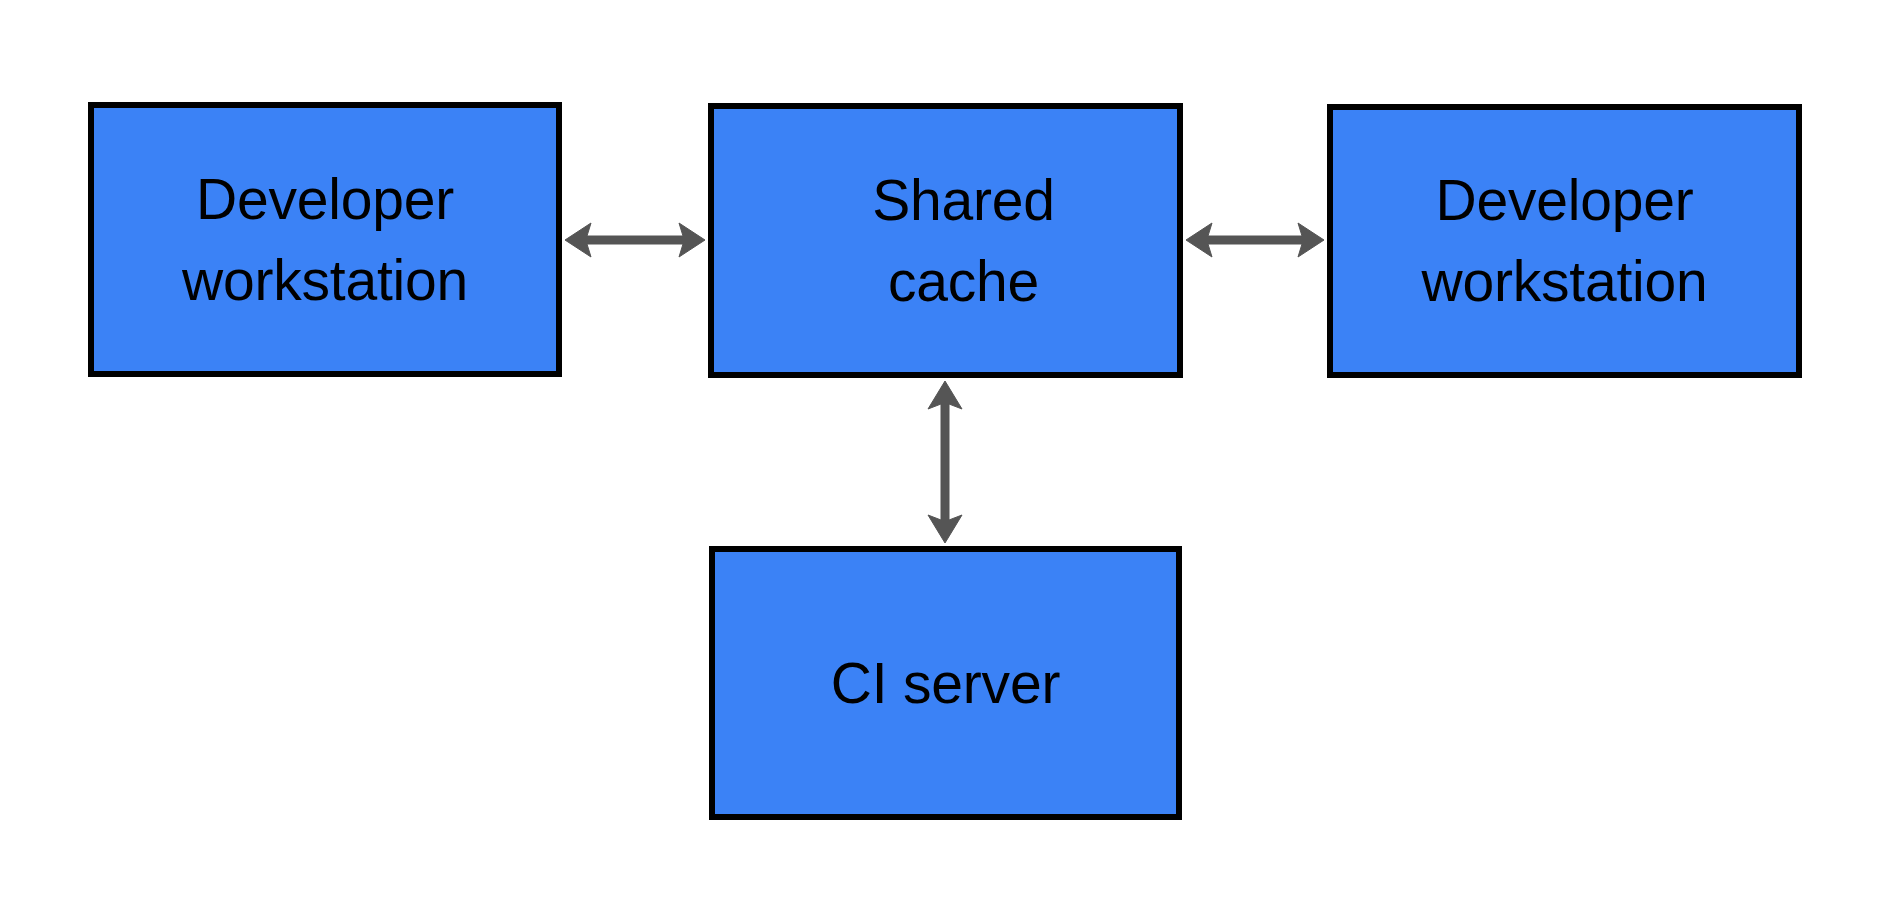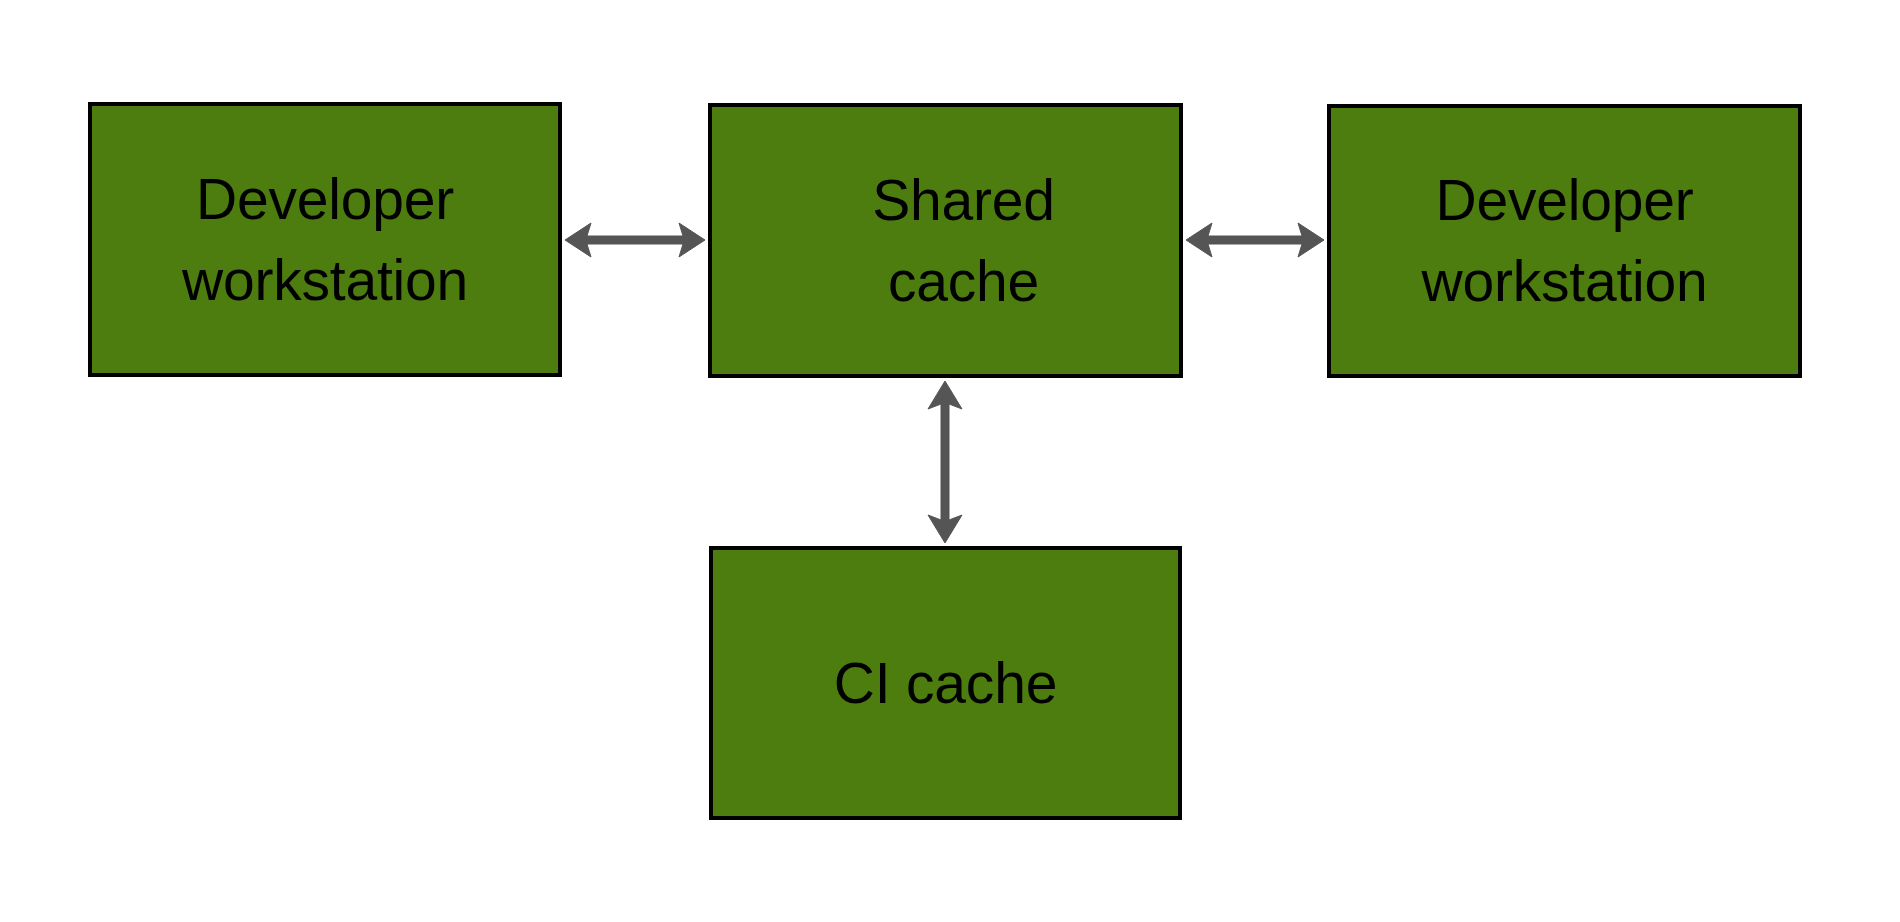--- a/index.html
+++ b/index.html
@@ -14,22 +14,22 @@
   #canvas {
     position: relative;
     width: 1900px;
     height: 922px;
     background: #ffffff;
     overflow: hidden;
   }
   .node {
     position: absolute;
     box-sizing: border-box;
-    background: #4d7c0f;
-    border: 4px solid #000000;
+    background: #3b82f6;
+    border: 6px solid #000000;
     display: flex;
     align-items: center;
     justify-content: center;
     text-align: center;
   }
   .node-label {
     font-family: "Liberation Sans", sans-serif;
     font-size: 57px;
     line-height: 1.42;
     color: #000000;
@@ -61,21 +61,21 @@
     <span class="node-label">Shared
 cache</span>
   </div>
 
   <div class="node" id="node-2" style="left:1327px; top:104px; width:475px; height:274px;">
     <span class="node-label">Developer
 workstation</span>
   </div>
 
   <div class="node" id="node-3" style="left:709px; top:546px; width:473px; height:274px;">
-    <span class="node-label">CI cache</span>
+    <span class="node-label">CI server</span>
   </div>
 
   <div class="edge" style="left:562px; top:214px; width:146px; height:52px;">
     <svg width="146" height="52" viewBox="0 0 146 52" aria-hidden="true">
       <g>
         <path d="M 3 26 L 29 9 L 25 22 L 121 22 L 117 9 L 143 26 L 117 43 L 121 30 L 25 30 L 29 43 Z" fill="#555555" stroke="#555555" stroke-width="1" stroke-linejoin="miter"></path>
       </g>
     </svg>
   </div>
 

